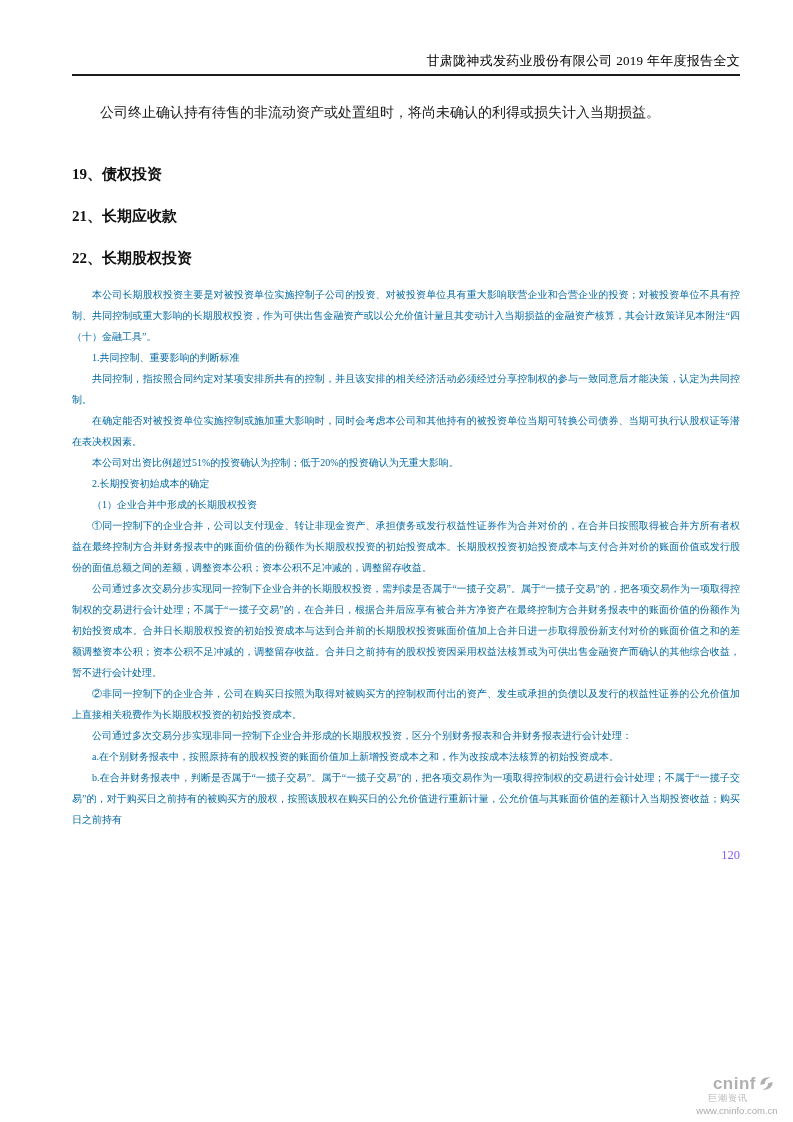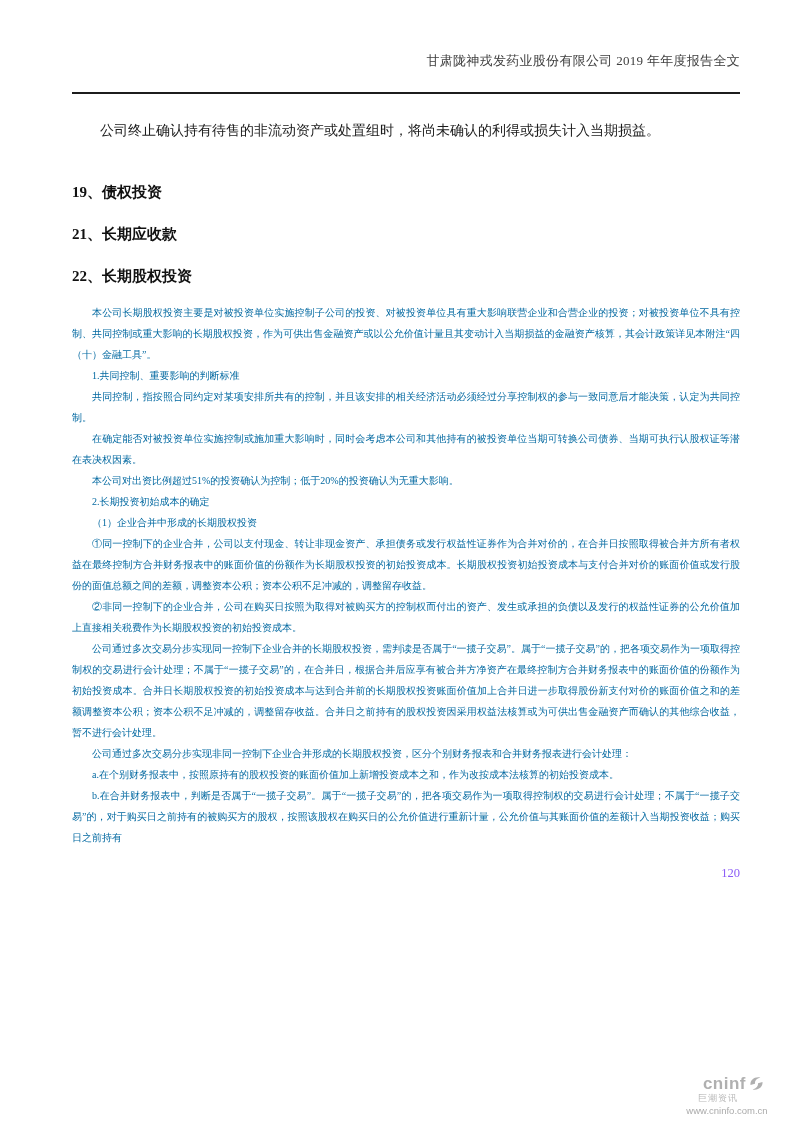--- a/index.html
+++ b/index.html
@@ -11,22 +11,22 @@
     position: relative;
     overflow: hidden;
   }
   .page {
     position: absolute; inset: 0;
     padding: 52px 53px 0 72px;
   }
   .doc-header {
     text-align: right;
     font-size: 13px;
-    color: #404040;
-    padding-bottom: 22px;
+    color: #000000;
+    padding-bottom: 4px;
     border-bottom: 2.5px solid #1c1c1c;
     letter-spacing: 0.3px;
   }
   .intro {
     margin-top: 26px;
     font-size: 14px;
     line-height: 21px;
     text-indent: 2em;
     text-align: justify;
   }
@@ -47,21 +47,21 @@
     color: #0369a1;
   }
   .page-number {
     margin-top: 18px;
     text-align: right;
     font-size: 12.5px;
     color: #8b5cf6;
   }
   .cninfo-logo {
     position: absolute;
-    right: 18px; bottom: 7px;
+    right: 8px; bottom: 7px;
     width: 96px;
     text-align: center;
     color: #b3b3b3;
     font-family: "Liberation Sans", "DejaVu Sans", sans-serif;
     line-height: 1;
     user-select: none;
   }
   .cninfo-logo .brand-row {
     display: flex; align-items: center; justify-content: flex-end;
     gap: 2px; padding-right: 10px;
@@ -88,22 +88,22 @@
 
   <div class="body-block">
     <p>本公司长期股权投资主要是对被投资单位实施控制子公司的投资、对被投资单位具有重大影响联营企业和合营企业的投资；对被投资单位不具有控制、共同控制或重大影响的长期股权投资，作为可供出售金融资产或以公允价值计量且其变动计入当期损益的金融资产核算，其会计政策详见本附注“四（十）金融工具”。</p>
     <p>1.共同控制、重要影响的判断标准</p>
     <p>共同控制，指按照合同约定对某项安排所共有的控制，并且该安排的相关经济活动必须经过分享控制权的参与一致同意后才能决策，认定为共同控制。</p>
     <p>在确定能否对被投资单位实施控制或施加重大影响时，同时会考虑本公司和其他持有的被投资单位当期可转换公司债券、当期可执行认股权证等潜在表决权因素。</p>
     <p>本公司对出资比例超过51%的投资确认为控制；低于20%的投资确认为无重大影响。</p>
     <p>2.长期投资初始成本的确定</p>
     <p>（1）企业合并中形成的长期股权投资</p>
     <p>①同一控制下的企业合并，公司以支付现金、转让非现金资产、承担债务或发行权益性证券作为合并对价的，在合并日按照取得被合并方所有者权益在最终控制方合并财务报表中的账面价值的份额作为长期股权投资的初始投资成本。长期股权投资初始投资成本与支付合并对价的账面价值或发行股份的面值总额之间的差额，调整资本公积；资本公积不足冲减的，调整留存收益。</p>
+    <p>公司通过多次交易分步实现同一控制下企业合并的长期股权投资，需判读是否属于“一揽子交易”。属于“一揽子交易”的，把各项交易作为一项取得控制权的交易进行会计处理；不属于“一揽子交易”的，在合并日，根据合并后应享有被合并方净资产在最终控制方合并财务报表中的账面价值的份额作为初始投资成本。合并日长期股权投资的初始投资成本与达到合并前的长期股权投资账面价值加上合并日进一步取得股份新支付对价的账面价值之和的差额调整资本公积；资本公积不足冲减的，调整留存收益。合并日之前持有的股权投资因采用权益法核算或为可供出售金融资产而确认的其他综合收益，暂不进行会计处理。</p>
     <p>②非同一控制下的企业合并，公司在购买日按照为取得对被购买方的控制权而付出的资产、发生或承担的负债以及发行的权益性证券的公允价值加上直接相关税费作为长期股权投资的初始投资成本。</p>
-    <p>公司通过多次交易分步实现同一控制下企业合并的长期股权投资，需判读是否属于“一揽子交易”。属于“一揽子交易”的，把各项交易作为一项取得控制权的交易进行会计处理；不属于“一揽子交易”的，在合并日，根据合并后应享有被合并方净资产在最终控制方合并财务报表中的账面价值的份额作为初始投资成本。合并日长期股权投资的初始投资成本与达到合并前的长期股权投资账面价值加上合并日进一步取得股份新支付对价的账面价值之和的差额调整资本公积；资本公积不足冲减的，调整留存收益。合并日之前持有的股权投资因采用权益法核算或为可供出售金融资产而确认的其他综合收益，暂不进行会计处理。</p>
     <p>公司通过多次交易分步实现非同一控制下企业合并形成的长期股权投资，区分个别财务报表和合并财务报表进行会计处理：</p>
     <p>a.在个别财务报表中，按照原持有的股权投资的账面价值加上新增投资成本之和，作为改按成本法核算的初始投资成本。</p>
     <p>b.在合并财务报表中，判断是否属于“一揽子交易”。属于“一揽子交易”的，把各项交易作为一项取得控制权的交易进行会计处理；不属于“一揽子交易”的，对于购买日之前持有的被购买方的股权，按照该股权在购买日的公允价值进行重新计量，公允价值与其账面价值的差额计入当期投资收益；购买日之前持有</p>
   </div>
 
   <div class="page-number">120</div>
 
 </div>
 
 <div class="cninfo-logo">

